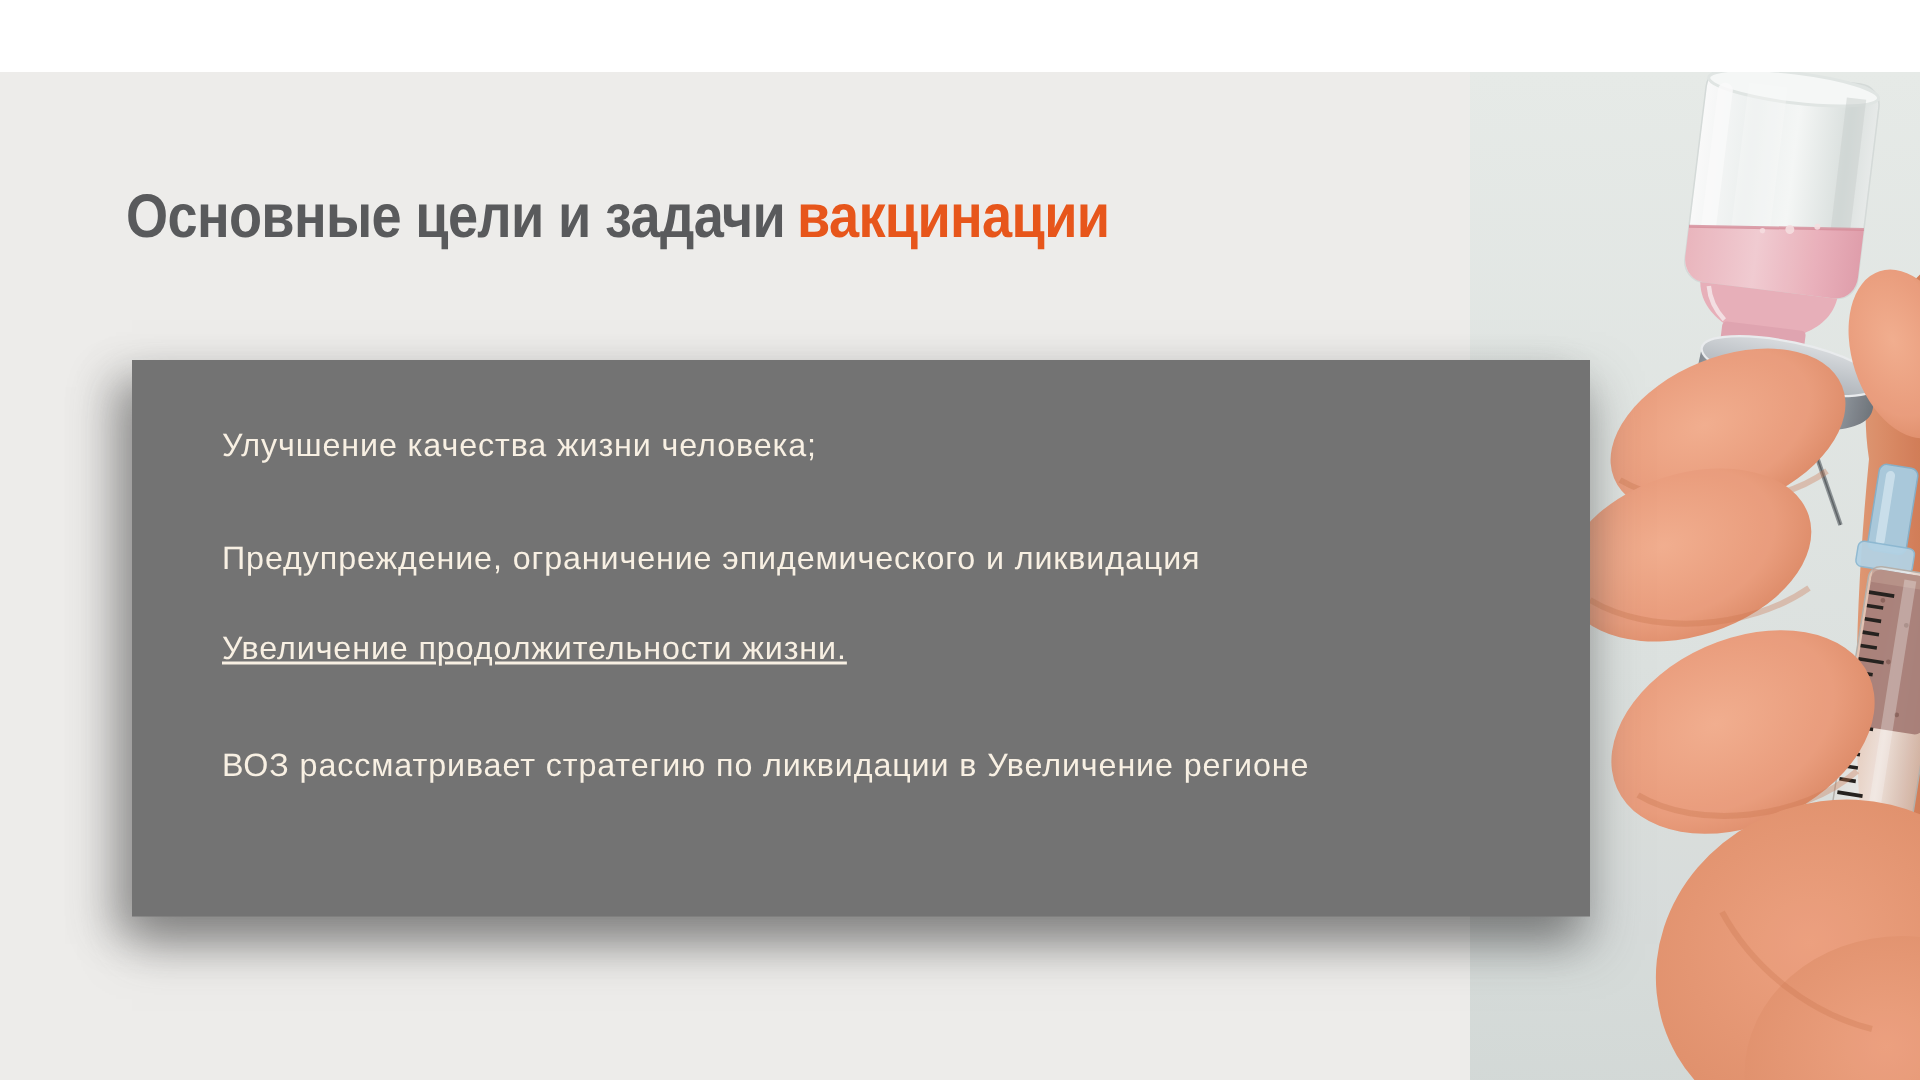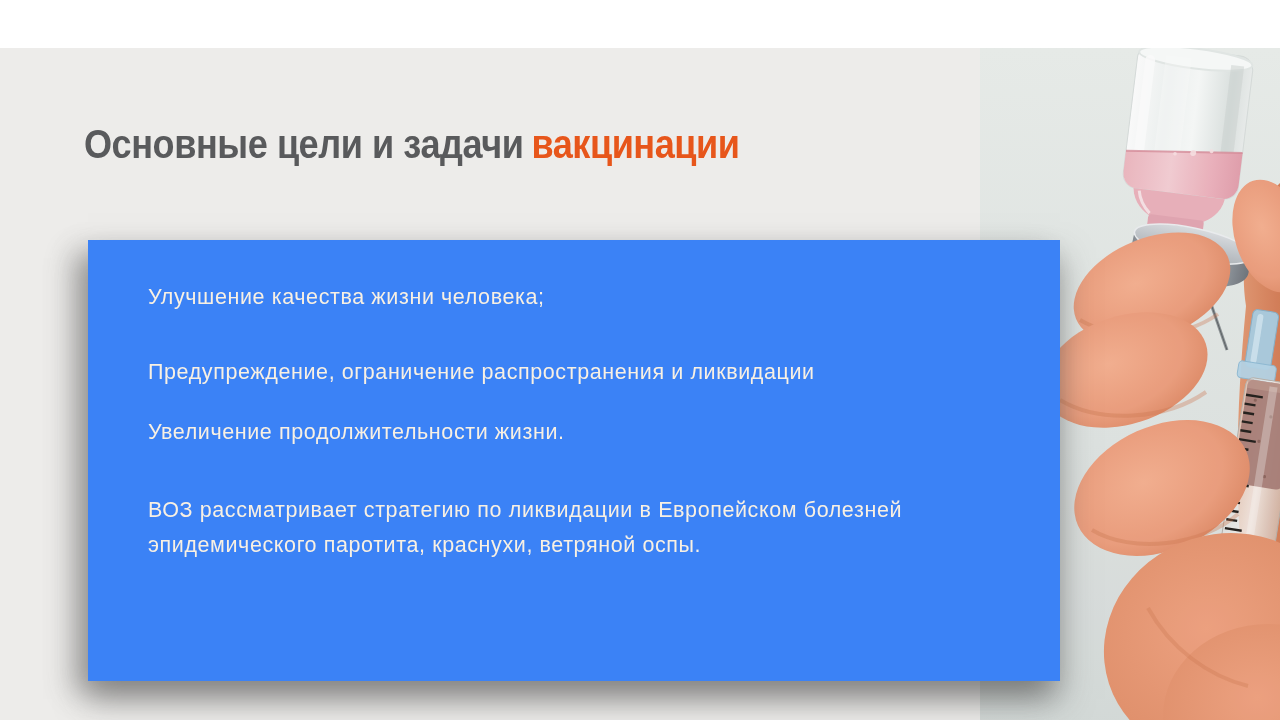--- a/index.html
+++ b/index.html
@@ -11,27 +11,27 @@
   .photo svg{display:block;}
 
   
   .title{position:absolute;left:84px;top:74px;margin:0;z-index:3;
          font-size:41px;font-weight:700;letter-spacing:-0.5px;line-height:1.1;
          transform:scaleX(.88);transform-origin:left center;white-space:nowrap;}
   .t-gray{color:#595A5C;}
   .t-orange{color:#E7561B;margin-left:9px;}
 
   
-  .box{position:absolute;left:88px;top:192px;width:972px;height:441px;z-index:2;
-       background:#3b82f6;box-sizing:border-box;padding:40px 50px 0 60px;
+  .box{position:absolute;left:88px;top:192px;width:972px;height:371px;z-index:2;
+       background:#737373;box-sizing:border-box;padding:40px 50px 0 60px;
        box-shadow:0 18px 30px rgba(75,75,75,.5), -16px 12px 26px rgba(75,75,75,.33);}
   .para{margin:0;color:#F8F0E3;font-size:21.5px;letter-spacing:.6px;line-height:35px;font-weight:400;}
   .para .line{display:block;white-space:nowrap;}
   .para + .para{margin-top:40px;}
-  .para.p4{margin-top:25px;}
+  .para.p4{margin-top:25px;text-decoration:underline;}
   .para.p5{margin-top:43px;}
 </style>
 </head>
 <body>
 
 <div class="slide">
 
   <div class="photo">
     <svg width="300" height="720" viewBox="0 0 300 720" xmlns="http://www.w3.org/2000/svg">
       <defs>
@@ -163,24 +163,23 @@
 
   <h1 class="title">
     <span class="t-gray">Основные цели и задачи</span><span class="t-orange">вакцинации</span>
   </h1>
 
   <div class="box">
     <p class="para p1">
       <span class="line">Улучшение качества жизни человека;</span>
     </p>
     <p class="para p3">
-      <span class="line">Предупреждение, ограничение распространения и ликвидации</span>
+      <span class="line">Предупреждение, ограничение эпидемического и ликвидация</span>
     </p>
     <p class="para p4">
       <span class="line">Увеличение продолжительности жизни.</span>
     </p>
     <p class="para p5">
-      <span class="line">ВОЗ рассматривает стратегию по ликвидации в Европейском болезней</span>
-      <span class="line">эпидемического паротита, краснухи, ветряной оспы.</span>
+      <span class="line">ВОЗ рассматривает стратегию по ликвидации в Увеличение регионе</span>
     </p>
   </div>
 
 </div>
 
 </body></html>

